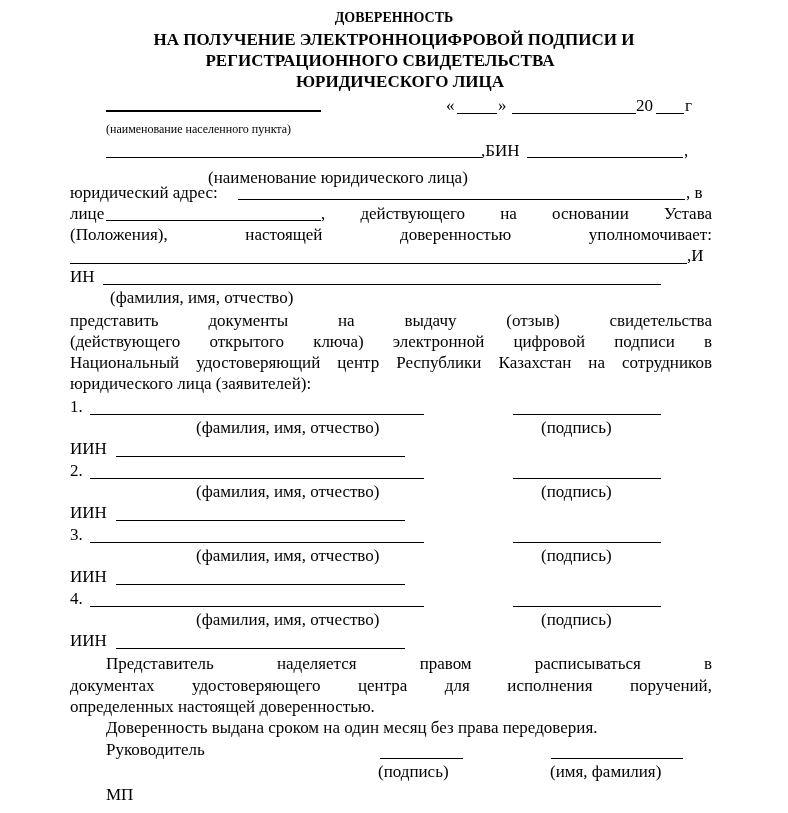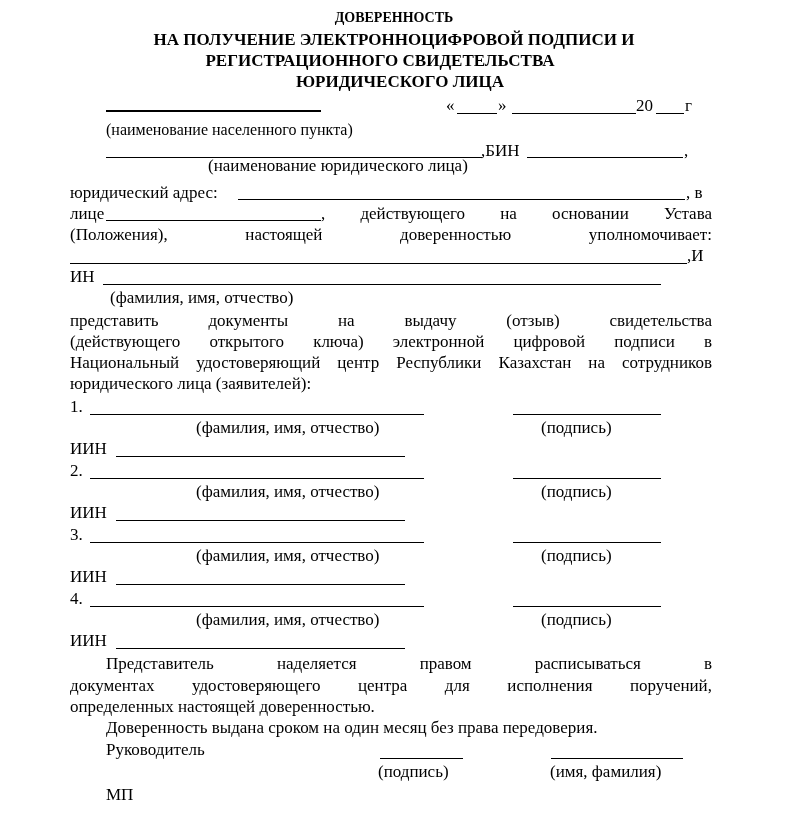--- a/index.html
+++ b/index.html
@@ -1,20 +1,20 @@
 <!DOCTYPE html>
 <html><head>
 <meta charset="utf-8">
 <style>
   html, body { margin: 0; padding: 0; background: #ffffff; }
   body { width: 788px; height: 813px; position: relative; overflow: hidden;
          font-family: "Liberation Serif", "DejaVu Serif", serif; color: #000; }
   .abs { position: absolute; white-space: nowrap; }
   .t { font-size: 17px; line-height: 20px; }
-  .small { font-size: 16px; line-height: 13px; }
+  .small { font-size: 12px; line-height: 13px; }
   .head { font-weight: bold; text-align: center; left: 0; width: 788px; }
   .h1 { font-size: 14px; top: 10px; }
   .h2 { font-size: 17px; top: 30px; line-height: 20px; }
   .uline { position: absolute; border-bottom: 1px solid #000; height: 0; }
   .uline.thick { border-bottom: 2px solid #000; }
   .just { display: flex; justify-content: space-between; width: 642px; left: 70px; }
 </style>
 </head>
 <body>
 
@@ -30,21 +30,21 @@
 <div class="uline" style="left:512px; top:113px; width:124px;"></div>
 <span class="abs t" style="left:636px; top:96px;">20</span>
 <div class="uline" style="left:656px; top:113px; width:28px;"></div>
 <span class="abs t" style="left:685px; top:96px;">г</span>
 <span class="abs small" style="left:106px; top:123px;">(наименование населенного пункта)</span>
 
 <div class="uline" style="left:106px; top:157px; width:376px;"></div>
 <span class="abs t" style="left:481px; top:141px;">,БИН</span>
 <div class="uline" style="left:527px; top:157px; width:156px;"></div>
 <span class="abs t" style="left:684px; top:141px;">,</span>
-<span class="abs t" style="left:208px; top:156px;">(наименование юридического лица)</span>
+<span class="abs t" style="left:208px; top:168px;">(наименование юридического лица)</span>
 
 <span class="abs t" style="left:70px; top:183px;">юридический  адрес:</span>
 <div class="uline" style="left:238px; top:199px; width:447px;"></div>
 <span class="abs t" style="left:686px; top:183px;">, в</span>
 
 <span class="abs t" style="left:70px; top:204px;">лице</span>
 <div class="uline" style="left:106px; top:220px; width:215px;"></div>
 <div class="abs t just" style="top:204px; left:321px; width:391px;">
   <span>,</span>
   <span>действующего</span>

